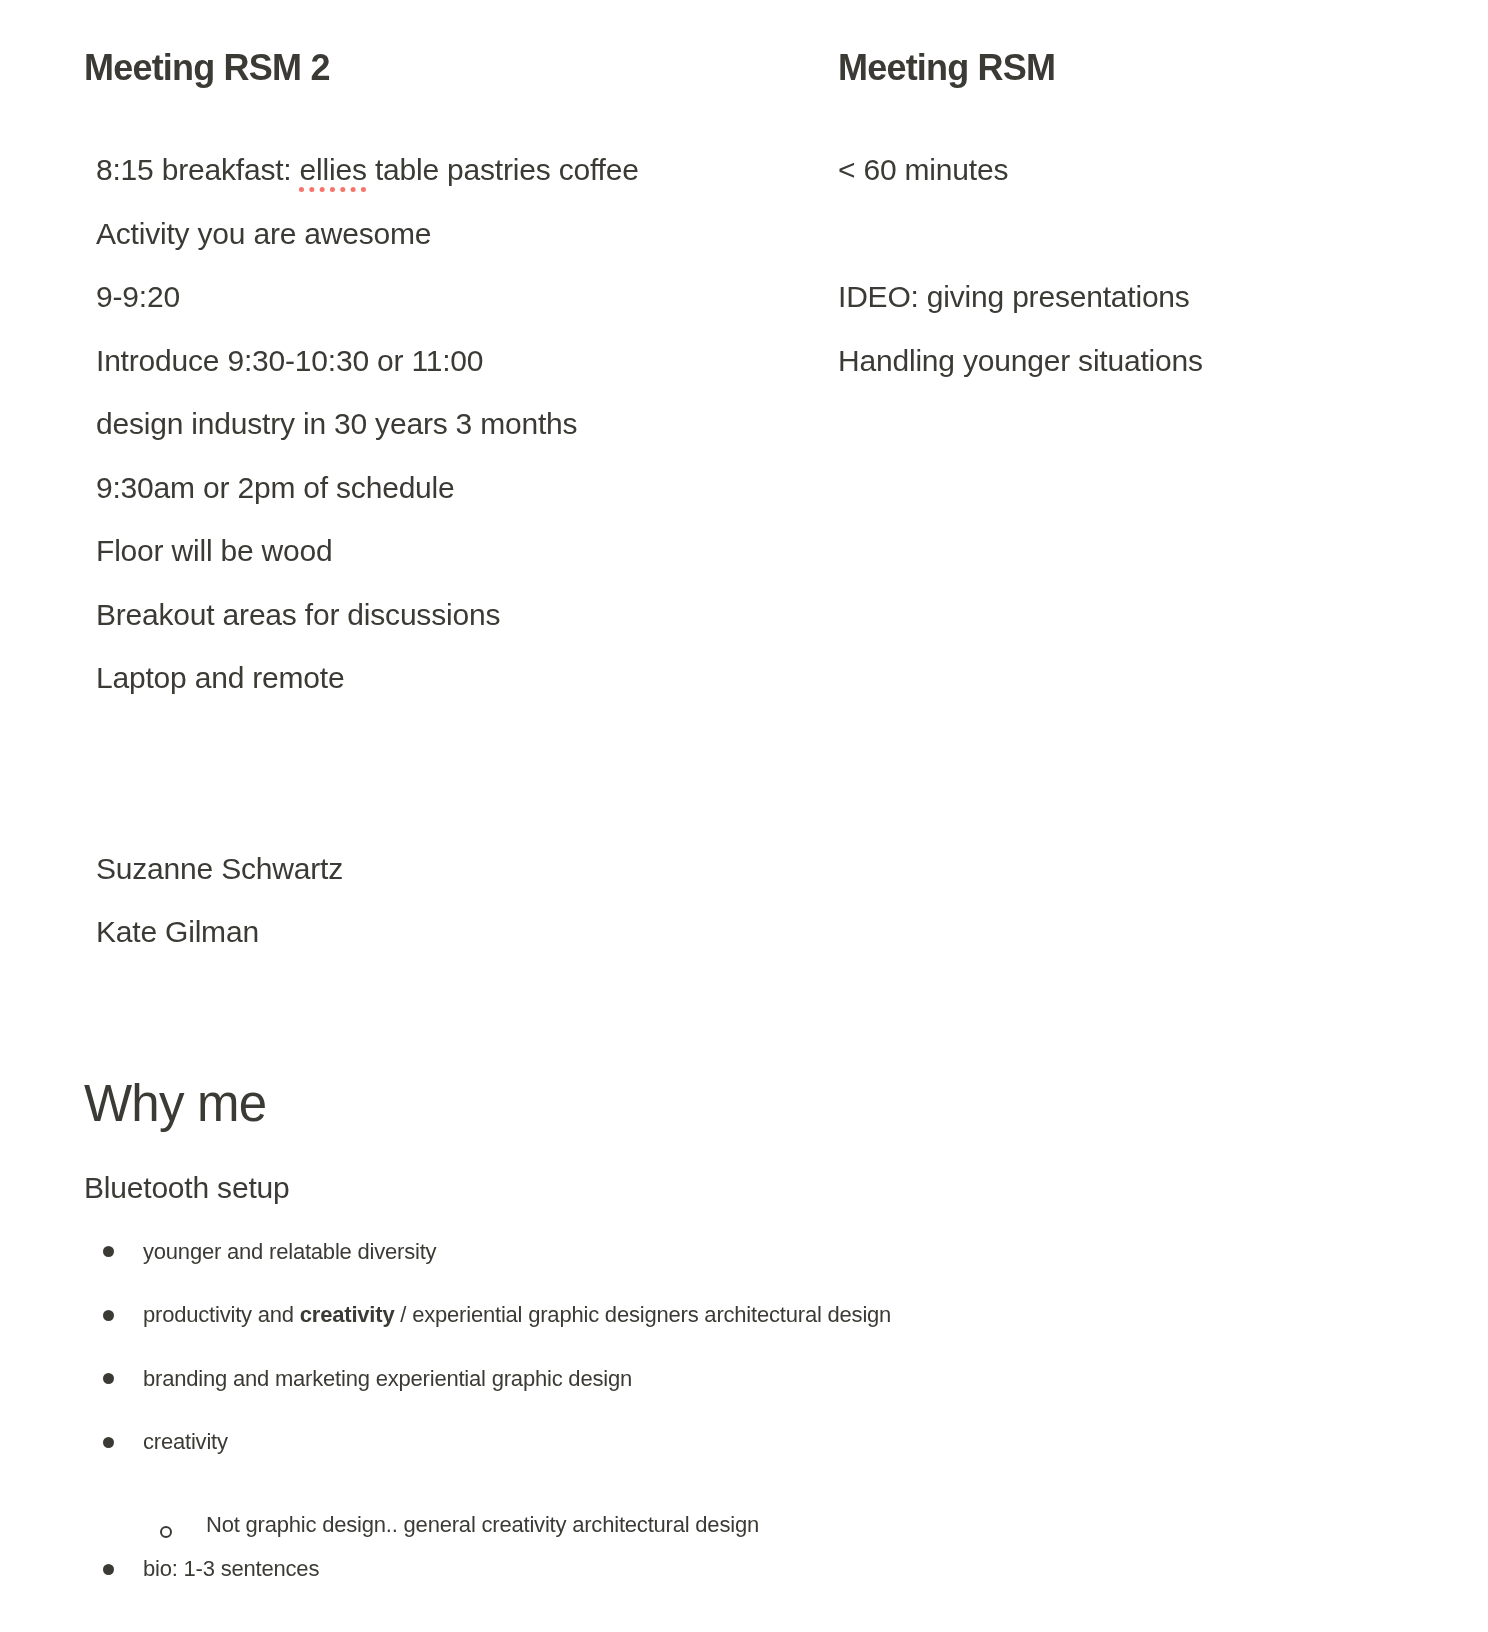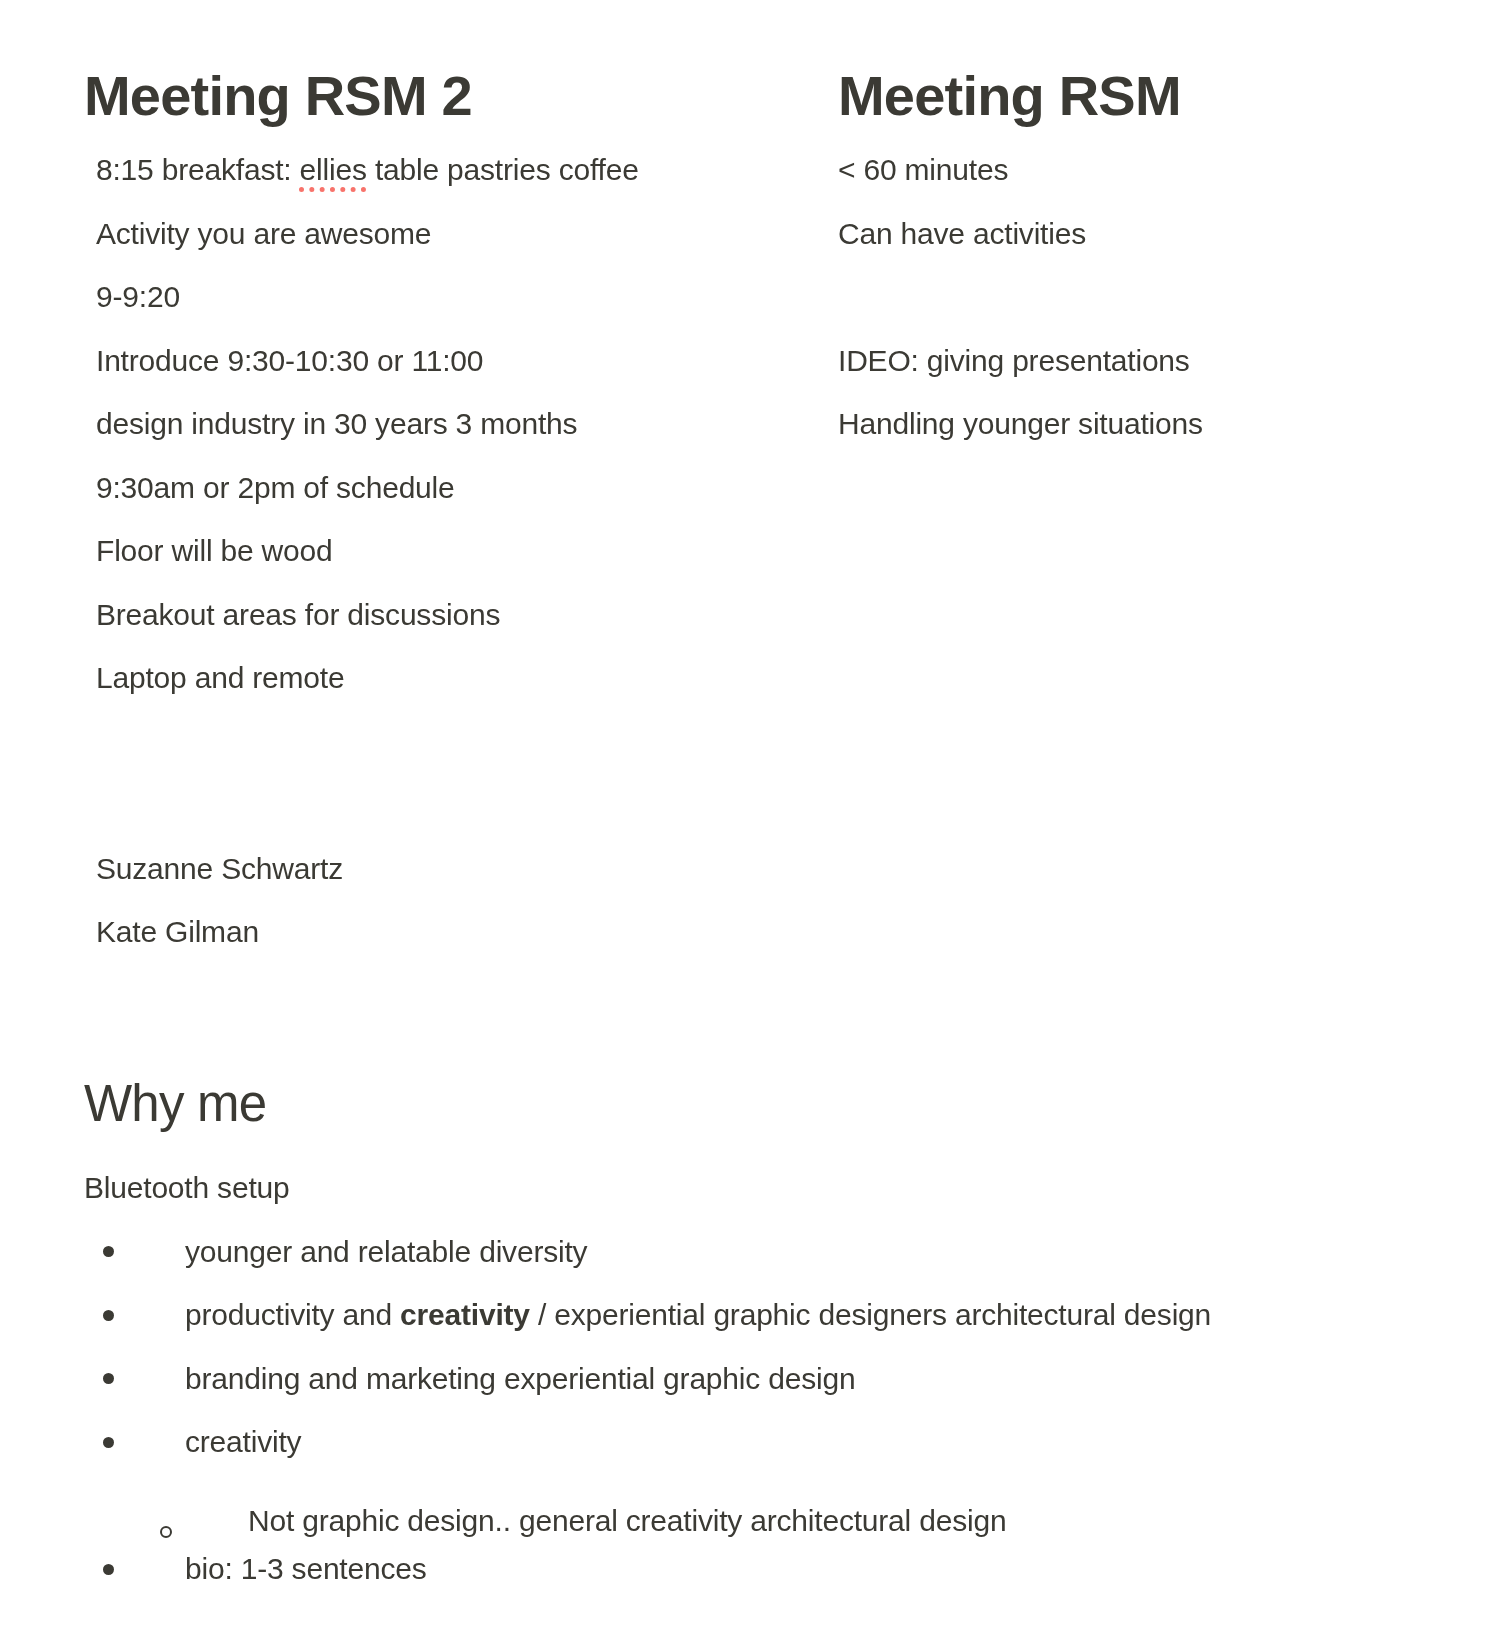--- a/index.html
+++ b/index.html
@@ -4,22 +4,22 @@
 <style>
   * { margin: 0; padding: 0; box-sizing: border-box; }
   html, body { background: #ffffff; }
   body {
     width: 1488px; height: 1632px;
     position: relative; overflow: hidden;
     font-family: "Liberation Sans", sans-serif;
     color: #3b3a34;
   }
   .h1 {
-    position: absolute; top: 68px;
-    font-size: 56px; font-weight: 700;
+    position: absolute; top: 40px;
+    font-size: 36px; font-weight: 700;
     letter-spacing: -0.8px; line-height: 56px;
     white-space: nowrap;
   }
   .h1-left  { left: 84px; }
   .h1-right { left: 838px; }
   .col { position: absolute; top: 138px; }
   .col-left  { left: 96px;  width: 710px; }
   .col-right { left: 838px; width: 600px; }
   .line {
     height: 63.5px; line-height: 63.5px;
@@ -36,22 +36,22 @@
   .h2 {
     position: absolute; left: 84px; top: 1076px;
     font-size: 51px; font-weight: 400;
     letter-spacing: -0.8px; line-height: 56px;
     white-space: nowrap;
   }
   .intro { position: absolute; left: 84px; top: 1156px; }
   .bullets { position: absolute; left: 84px; top: 1220px; }
   .li {
     display: flex; align-items: center;
-    height: 63.5px; font-size: 30px;
-    letter-spacing: -0.2px; white-space: nowrap; gap: 42px;
+    height: 63.5px; font-size: 22px;
+    letter-spacing: -0.2px; white-space: nowrap;
   }
   .li.l1 { padding-left: 19px; }
   .li.l2 { padding-left: 76px; align-items: flex-end; }
   .dot {
     flex: none; width: 11px; height: 11px;
     border-radius: 50%; background: #3b3a34;
     margin-right: 29px;
   }
   .circle {
     flex: none; width: 12px; height: 12px;
@@ -79,21 +79,20 @@
     <p class="line">Breakout areas for discussions</p>
     <p class="line">Laptop and remote</p>
     <p class="line"></p>
     <p class="line"></p>
     <p class="line">Suzanne Schwartz</p>
     <p class="line">Kate Gilman</p>
   </div>
 
   <div class="col col-right">
     <p class="line">&lt; 60 minutes</p>
-    <p class="line">Can have activities</p>
     <p class="line"></p>
     <p class="line">IDEO: giving presentations</p>
     <p class="line">Handling younger situations</p>
   </div>
 
   <h2 class="h2">Why me</h2>
   <p class="line intro">Bluetooth setup</p>
 
   <div class="bullets">
     <div class="li l1">

